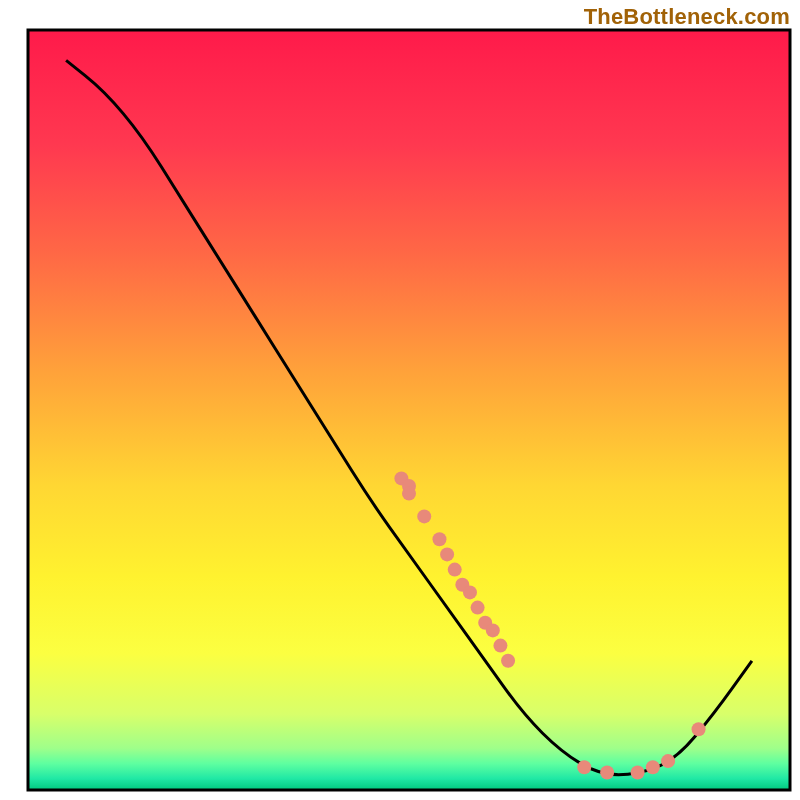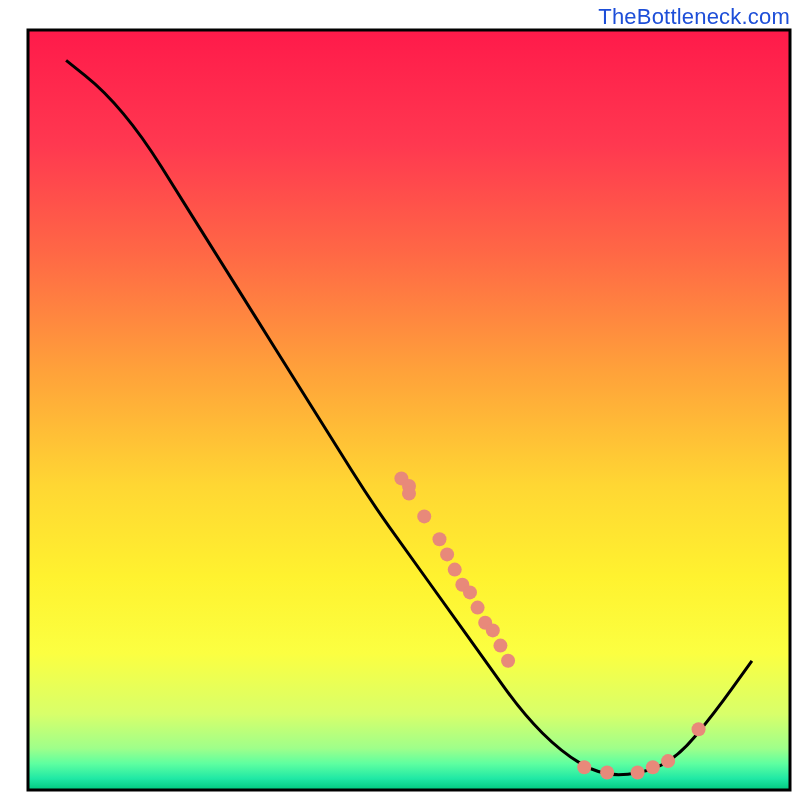--- a/index.html
+++ b/index.html
@@ -16,22 +16,22 @@
     height: 800px;
   }
   svg {
     display: block;
   }
   .watermark {
     position: absolute;
     top: 4px;
     right: 10px;
     font-size: 22px;
-    font-weight: normal;
-    color: #1d4ed8;
+    font-weight: bold;
+    color: #a16207;
     letter-spacing: 0.2px;
   }
 </style>
 </head>
 <body>
 
 <div class="chart-container">
   <svg id="chart-svg" width="800" height="800" viewBox="0 0 800 800">
     <defs>
       <linearGradient id="bg-grad" x1="0" y1="0" x2="0" y2="1">

